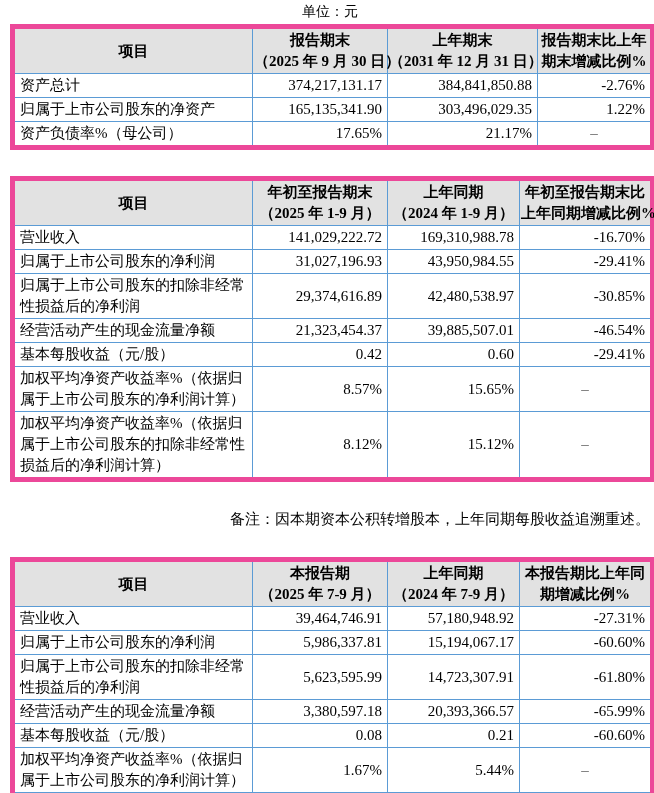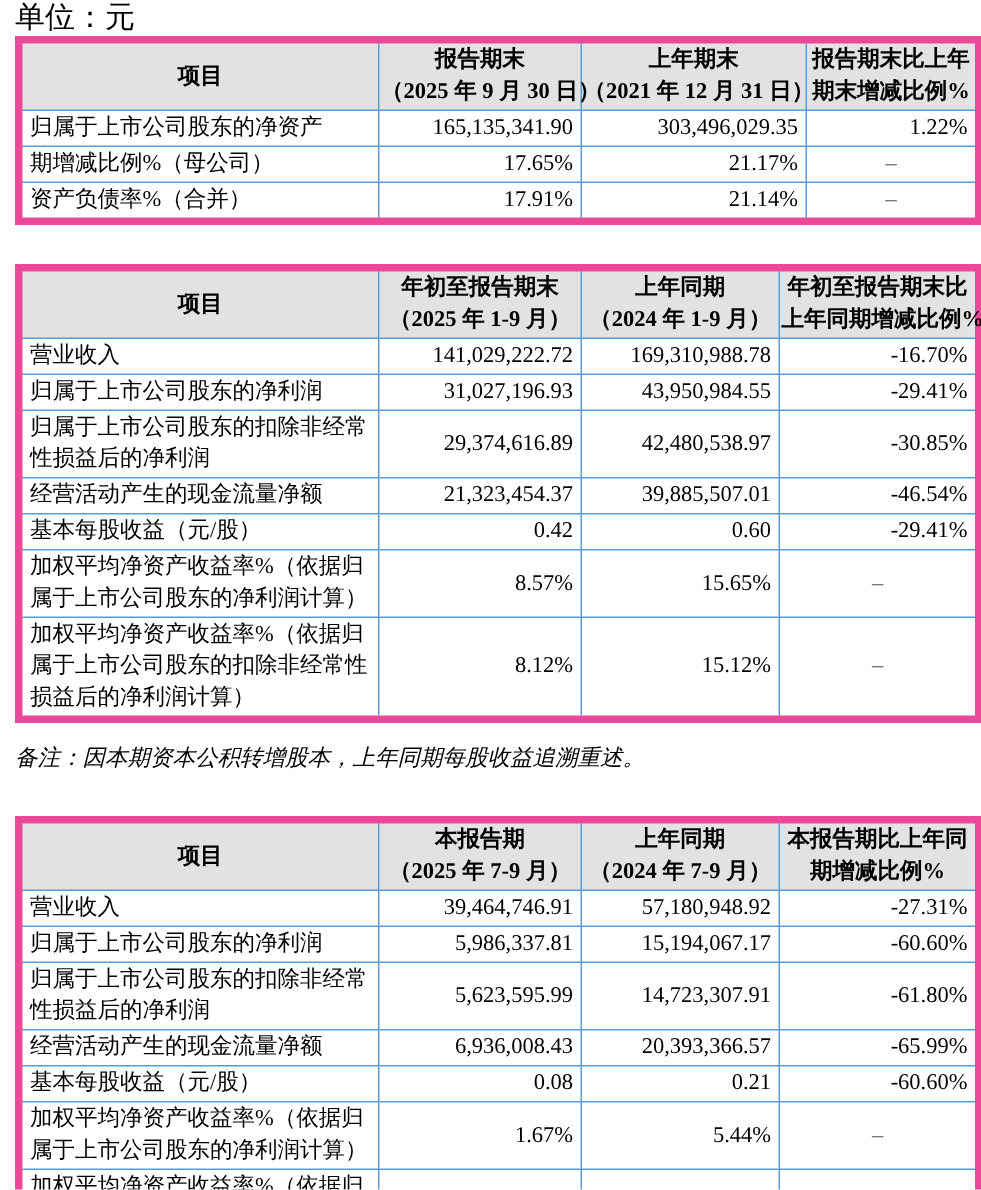--- a/index.html
+++ b/index.html
@@ -12,22 +12,22 @@
   .page {
     position: relative;
     width: 654px;
     height: 793px;
     box-sizing: border-box;
     padding: 3px 4px 0 10px;
     overflow: hidden;
   }
   .unit-line {
     width: 640px;
-    text-align: left;
-    font-size: 20px;
+    text-align: center;
+    font-size: 14px;
     line-height: 18px;
     height: 18px;
     margin-bottom: 3px;
   }
   table.fin-table {
     border-collapse: collapse;
     table-layout: fixed;
     width: 640px;
     border: 5px solid #ec4899;
   }
@@ -56,24 +56,23 @@
   td.cell-label { text-align: left; }
   td.cell-num   { text-align: right; white-space: nowrap; }
   td.cell-dash  { text-align: center; color: #595959; }
   td.dash-top   { vertical-align: top; }
   .gap-a { height: 26px; }
   .note-line {
     width: 640px;
     font-size: 15px;
     line-height: 18px;
     height: 18px;
-    margin-top: 15px;
+    margin-top: 28px;
     margin-bottom: 29px;
-    text-align: left;
-    font-style: italic;
+    text-align: right;
   }
 </style>
 </head>
 <body>
 
 <div class="page">
 
   <div class="unit-line">单位：元</div>
 
   <table class="fin-table">
@@ -87,45 +86,45 @@
         <tr>
           <th>
             <span class="hline">项目</span>
           </th>
           <th>
             <span class="hline">报告期末</span>
             <span class="hline">（2025 年 9 月 30 日）</span>
           </th>
           <th>
             <span class="hline">上年期末</span>
-            <span class="hline">（2021 年 12 月 31 日）</span>
+            <span class="hline">（2031 年 12 月 31 日）</span>
           </th>
           <th>
             <span class="hline">报告期末比上年</span>
             <span class="hline">期末增减比例%</span>
           </th>
         </tr>
       </thead>
       <tbody>
+        <tr>
+          <td class="cell-label">资产总计</td>
+          <td class="cell-num">374,217,131.17</td>
+          <td class="cell-num">384,841,850.88</td>
+          <td class="cell-num">-2.76%</td>
+        </tr>
         <tr>
           <td class="cell-label">归属于上市公司股东的净资产</td>
           <td class="cell-num">165,135,341.90</td>
           <td class="cell-num">303,496,029.35</td>
           <td class="cell-num">1.22%</td>
         </tr>
         <tr>
-          <td class="cell-label">期增减比例%（母公司）</td>
+          <td class="cell-label">资产负债率%（母公司）</td>
           <td class="cell-num">17.65%</td>
           <td class="cell-num">21.17%</td>
-          <td class="cell-dash">–</td>
-        </tr>
-        <tr>
-          <td class="cell-label">资产负债率%（合并）</td>
-          <td class="cell-num">17.91%</td>
-          <td class="cell-num">21.14%</td>
           <td class="cell-dash">–</td>
         </tr>
       </tbody>
     </table>
 
   <div class="gap-a"></div>
 
   <table class="fin-table">
       <colgroup>
         <col style="width: 240px;">
@@ -240,21 +239,21 @@
           <td class="cell-num">-60.60%</td>
         </tr>
         <tr>
           <td class="cell-label">归属于上市公司股东的扣除非经常性损益后的净利润</td>
           <td class="cell-num">5,623,595.99</td>
           <td class="cell-num">14,723,307.91</td>
           <td class="cell-num">-61.80%</td>
         </tr>
         <tr>
           <td class="cell-label">经营活动产生的现金流量净额</td>
-          <td class="cell-num">6,936,008.43</td>
+          <td class="cell-num">3,380,597.18</td>
           <td class="cell-num">20,393,366.57</td>
           <td class="cell-num">-65.99%</td>
         </tr>
         <tr>
           <td class="cell-label">基本每股收益（元/股）</td>
           <td class="cell-num">0.08</td>
           <td class="cell-num">0.21</td>
           <td class="cell-num">-60.60%</td>
         </tr>
         <tr>

